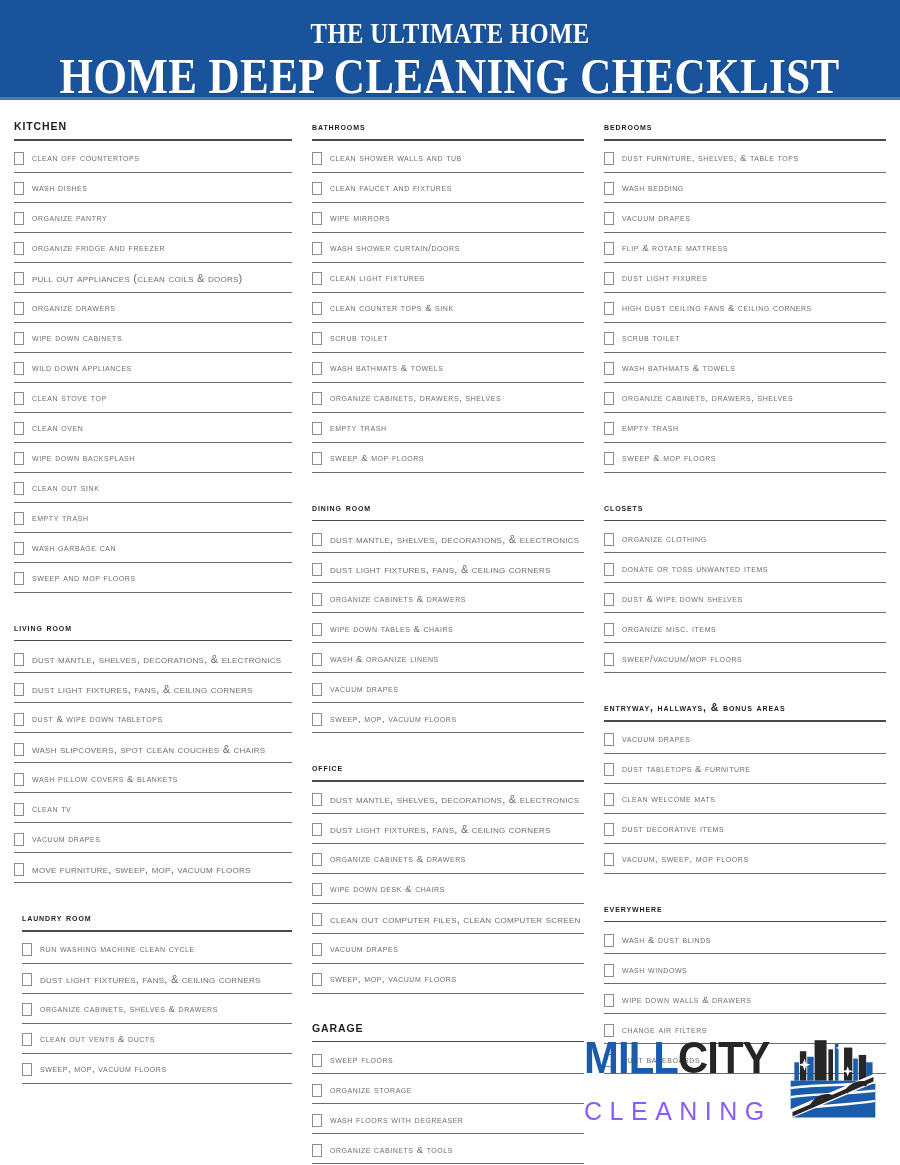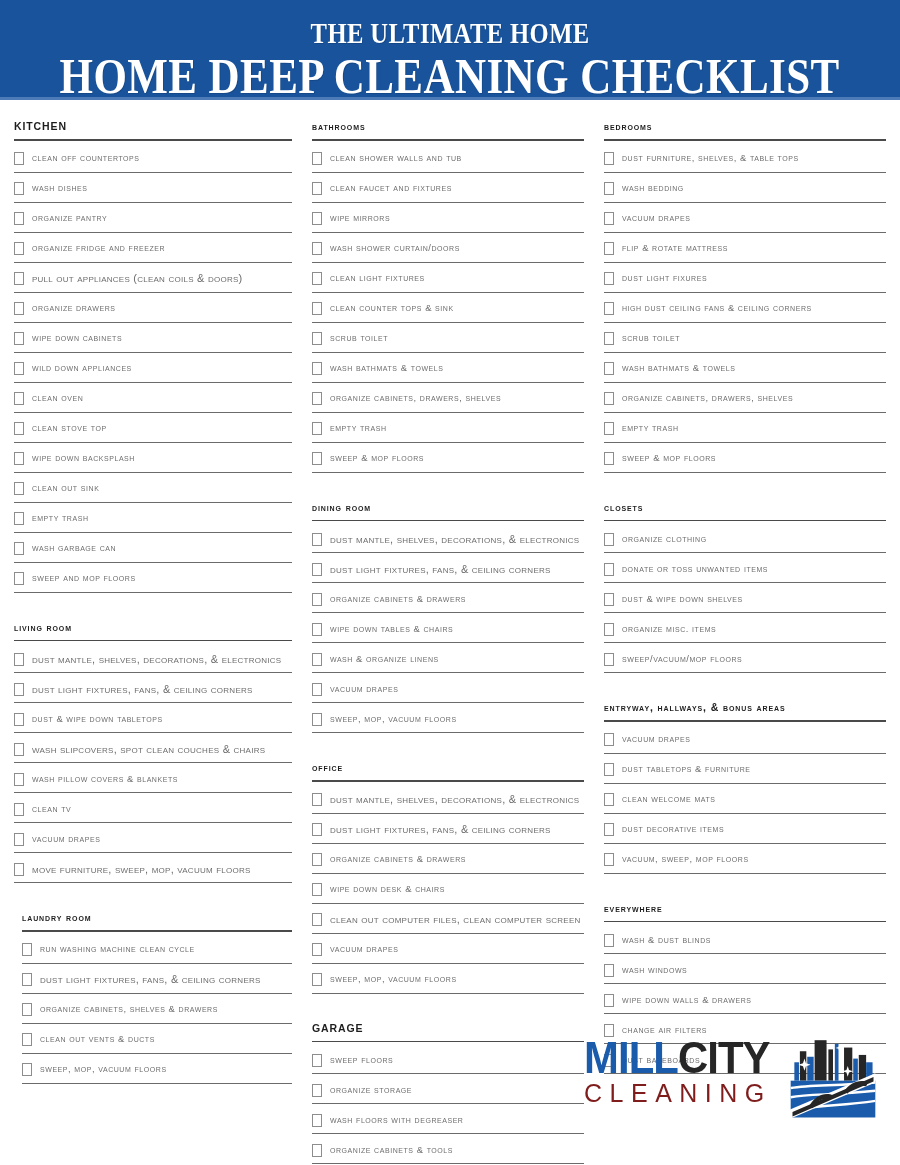--- a/index.html
+++ b/index.html
@@ -161,24 +161,24 @@
     letter-spacing: -1px;
     transform: scaleX(0.93);
     transform-origin: left center;
     white-space: nowrap;
   }
   .logo-mill { color: #1a5bab; }
   .logo-city { color: #262626; }
   .logo-sub {
     font-family: "Liberation Sans", sans-serif;
     font-size: 25px;
-    color: #7f1d1d;
+    color: #8b5cf6;
     letter-spacing: 7.5px;
     line-height: 1.25;
-    margin-top: 0;
+    margin-top: 18px;
     white-space: nowrap;
   }
   .logo-mark {
     width: 92px;
     height: 92px;
     margin-left: 4px;
     flex: 0 0 auto;
   }
 </style>
 </head>
@@ -223,25 +223,25 @@
           <div class="item">
             <span class="checkbox"></span>
             <span class="item-label">Wipe Down Cabinets</span>
           </div>
           <div class="item">
             <span class="checkbox"></span>
             <span class="item-label">Wild Down Appliances</span>
           </div>
           <div class="item">
             <span class="checkbox"></span>
+            <span class="item-label">Clean Stove Top</span>
+          </div>
+          <div class="item">
+            <span class="checkbox"></span>
             <span class="item-label">Clean Oven</span>
-          </div>
-          <div class="item">
-            <span class="checkbox"></span>
-            <span class="item-label">Clean Stove Top</span>
           </div>
           <div class="item">
             <span class="checkbox"></span>
             <span class="item-label">Wipe Down Backsplash</span>
           </div>
           <div class="item">
             <span class="checkbox"></span>
             <span class="item-label">Clean Out Sink</span>
           </div>
           <div class="item">

